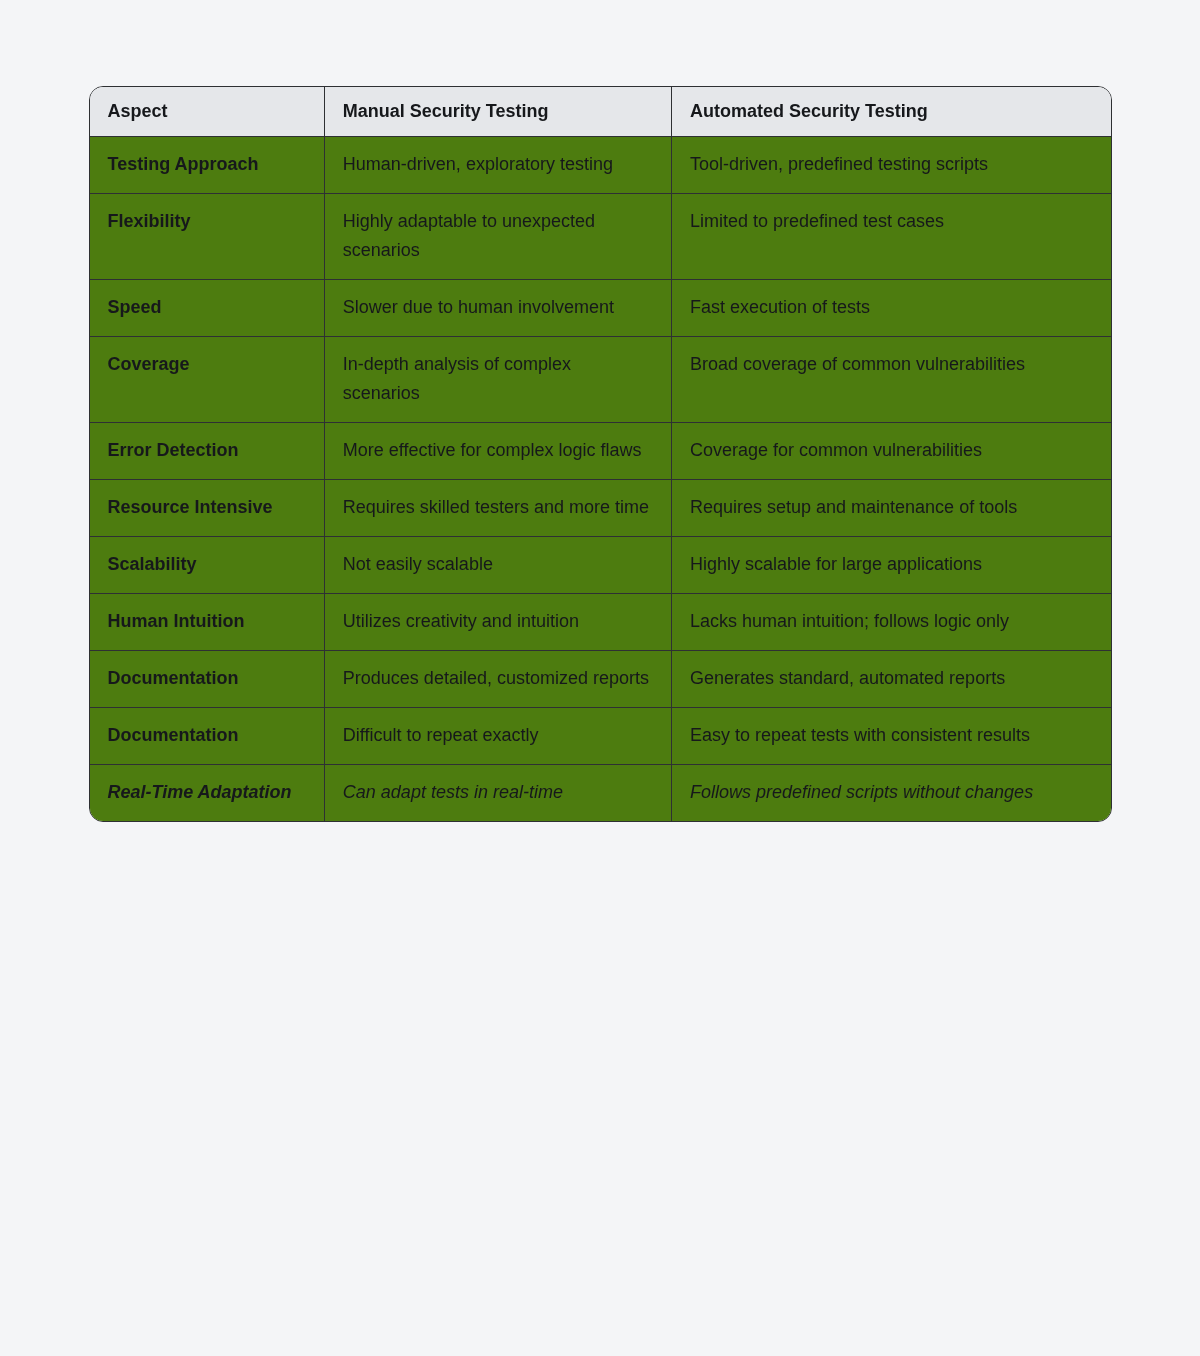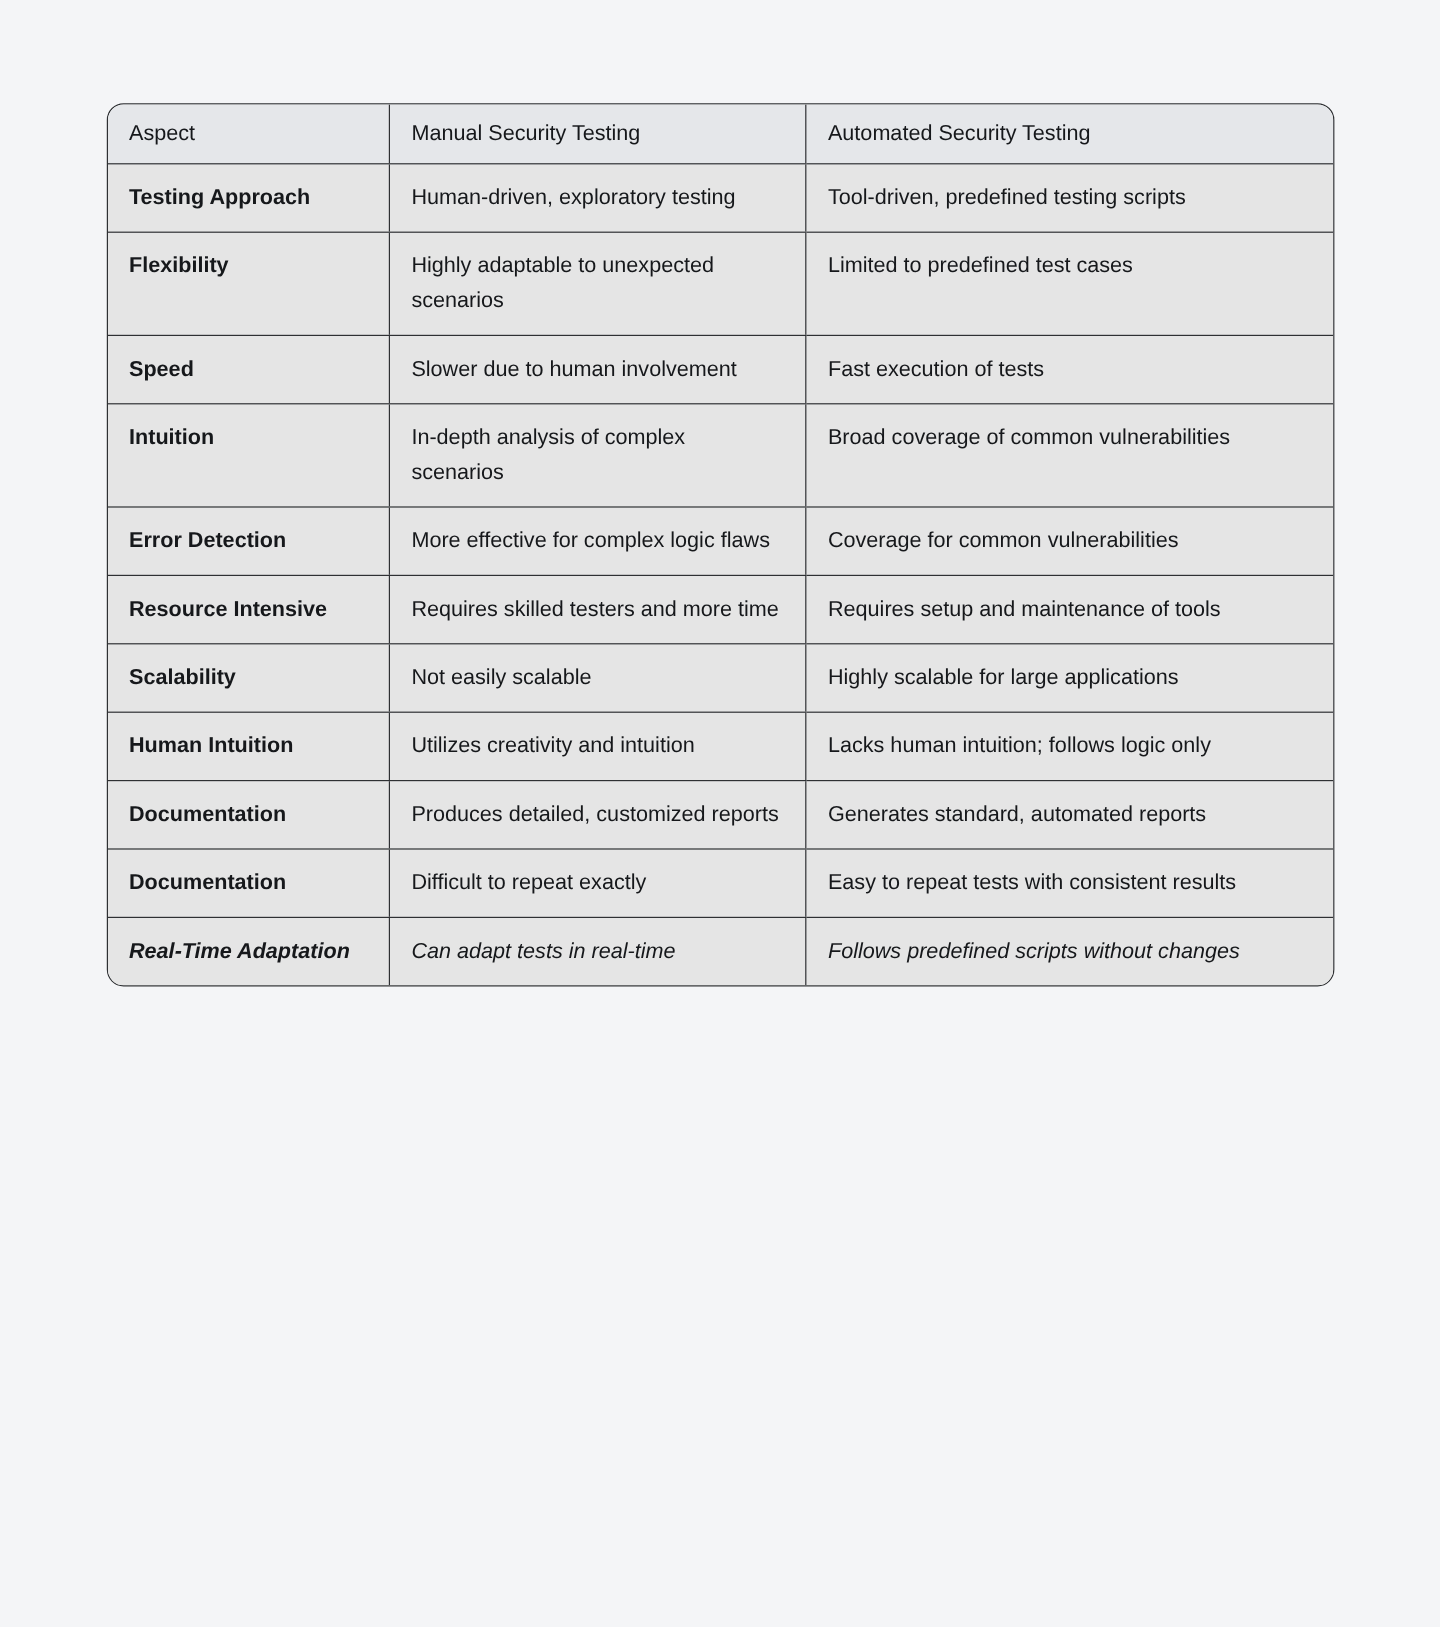--- a/index.html
+++ b/index.html
@@ -30,27 +30,27 @@
   col.col-auto     { width: 43%; }
   th, td {
     text-align: left;
     vertical-align: top;
     font-size: 18px;
     color: #16181b;
     box-sizing: border-box;
   }
   th {
     background: #e5e7ea;
-    font-weight: 400;
+    font-weight: 700;
     line-height: 25px;
     padding: 12px 18px 12px 18px;
     border-bottom: 1.5px solid #2e3033;
   }
   td {
-    background: #e5e5e5;
+    background: #4d7c0f;
     line-height: 29px;
     padding: 13px 18px 14px 18px;
     border-bottom: 1.5px solid #2e3033;
   }
   tbody tr:last-child td { border-bottom: none; font-style: italic; }
   th + th, td + td { border-left: 1.5px solid #2e3033; }
   td.aspect { font-weight: 700; }
 </style>
 </head>
 <body>
@@ -79,21 +79,21 @@
         <td class="aspect">Flexibility</td>
         <td>Highly adaptable to unexpected scenarios</td>
         <td>Limited to predefined test cases</td>
       </tr>
       <tr>
         <td class="aspect">Speed</td>
         <td>Slower due to human involvement</td>
         <td>Fast execution of tests</td>
       </tr>
       <tr>
-        <td class="aspect">Intuition</td>
+        <td class="aspect">Coverage</td>
         <td>In-depth analysis of complex scenarios</td>
         <td>Broad coverage of common vulnerabilities</td>
       </tr>
       <tr>
         <td class="aspect">Error Detection</td>
         <td>More effective for complex logic flaws</td>
         <td>Coverage for common vulnerabilities</td>
       </tr>
       <tr>
         <td class="aspect">Resource Intensive</td>

